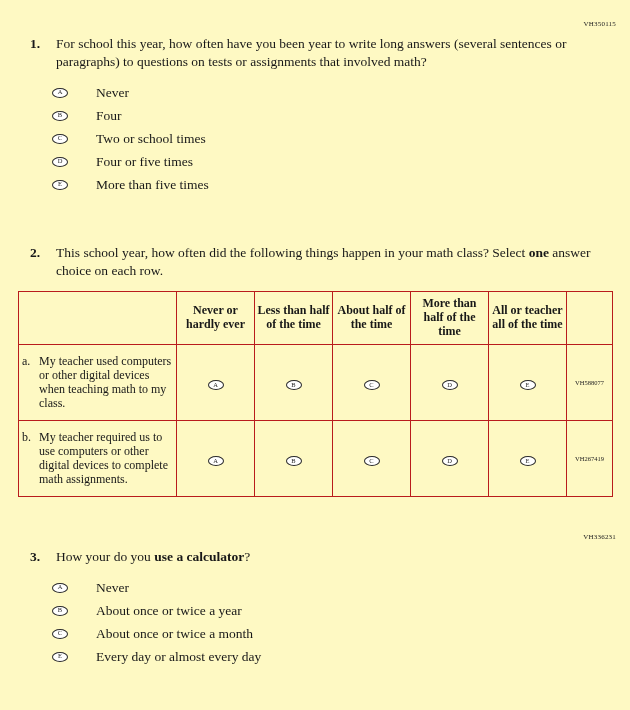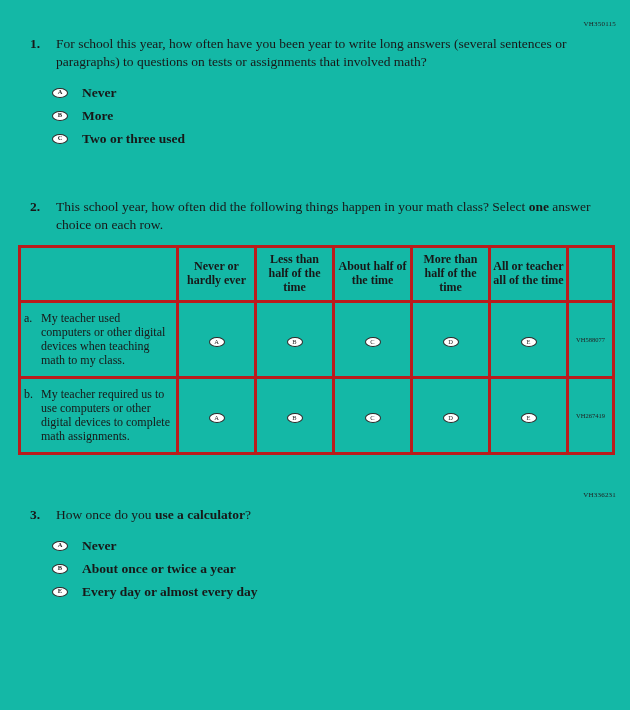--- a/index.html
+++ b/index.html
@@ -1,45 +1,45 @@
 <!DOCTYPE html>
 <html><head>
 <meta charset="utf-8">
 <style>
   * { margin:0; padding:0; box-sizing:border-box; }
   html,body { background:#ffffff; }
   .page {
-    width:630px; height:710px; background:#14b8a6;
+    width:630px; height:710px; background:#fef9c3;
     font-family:"Liberation Serif", serif; color:#181818;
     padding:20px 12px 0 18px; overflow:hidden; position:relative;
   }
   .qcode {
     font-size:7px; line-height:9px; text-align:right; color:#222;
     letter-spacing:0.2px; margin-bottom:6px; padding-right:2px;
   }
   .question { margin-left:12px; }
   .qhead { display:flex; gap:8px; font-size:13.5px; line-height:1.3; }
   .qnum { font-weight:bold; width:18px; flex:none; }
   .qtext { max-width:548px; }
   .qtext b { font-weight:bold; }
   .options { margin:11px 0 0 22px; }
-  .option { display:flex; align-items:center; gap:14px; height:23px;font-weight:bold; }
+  .option { display:flex; align-items:center; gap:28px; height:23px; }
   .oval {
     width:16px; height:10px; border:1px solid #2a2a2a; border-radius:50%;
     display:flex; align-items:center; justify-content:center; flex:none;
     background:#fff; cursor:pointer;
   }
   .oval span { font-size:6.5px; line-height:1; color:#2a2a2a; }
   .opt-label { font-size:13.5px; }
 
   .qtable {
     border-collapse:collapse; margin-top:12px; width:594px;
     table-layout:fixed; margin-left:0;
   }
-  .qtable th, .qtable td { border:3px solid #b91c1c; vertical-align:middle; }
+  .qtable th, .qtable td { border:1px solid #b91c1c; vertical-align:middle; }
   .qtable th {
     font-size:12px; font-weight:bold; text-align:center;
     padding:5px 2px; line-height:1.15; height:46px;
   }
   .qtable col.c-stem  { width:158px; }
   .qtable col.c-ans   { width:78px; }
   .qtable col.c-code  { width:46px; }
   .row-head { font-size:12px; line-height:1.18; padding:3px 4px 3px 3px; vertical-align:top; height:76px; }
   .row-head .rflex { display:flex; gap:4px; }
   .row-letter { flex:none; width:13px; }
@@ -64,27 +64,39 @@
       <div class="option">
         <span class="oval">
             <span>A</span>
           </span>
         <span class="opt-label">Never</span>
       </div>
       <div class="option">
         <span class="oval">
             <span>B</span>
           </span>
-        <span class="opt-label">More</span>
+        <span class="opt-label">Four</span>
       </div>
       <div class="option">
         <span class="oval">
             <span>C</span>
           </span>
-        <span class="opt-label">Two or three used</span>
+        <span class="opt-label">Two or school times</span>
+      </div>
+      <div class="option">
+        <span class="oval">
+            <span>D</span>
+          </span>
+        <span class="opt-label">Four or five times</span>
+      </div>
+      <div class="option">
+        <span class="oval">
+            <span>E</span>
+          </span>
+        <span class="opt-label">More than five times</span>
       </div>
     </div>
   </div>
 
   <div class="sp-a"></div>
 
   <div class="question">
     <div class="qhead">
       <span class="qnum">2.</span>
       <div class="qtext">
@@ -166,39 +178,45 @@
   </tbody>
     </table>
 
   <div class="sp-b"></div>
 
   <div class="qcode">VH336231</div>
   <div class="question">
     <div class="qhead">
       <span class="qnum">3.</span>
       <div class="qtext">
-        <span>How once do you</span>
+        <span>How your do you</span>
         <b>use a calculator</b><span>?</span>
       </div>
     </div>
     <div class="options">
       <div class="option">
         <span class="oval">
             <span>A</span>
           </span>
         <span class="opt-label">Never</span>
       </div>
       <div class="option">
         <span class="oval">
             <span>B</span>
           </span>
         <span class="opt-label">About once or twice a year</span>
       </div>
       <div class="option">
         <span class="oval">
+            <span>C</span>
+          </span>
+        <span class="opt-label">About once or twice a month</span>
+      </div>
+      <div class="option">
+        <span class="oval">
             <span>E</span>
           </span>
         <span class="opt-label">Every day or almost every day</span>
       </div>
     </div>
   </div>
 
 </div>
 
 </body></html>

